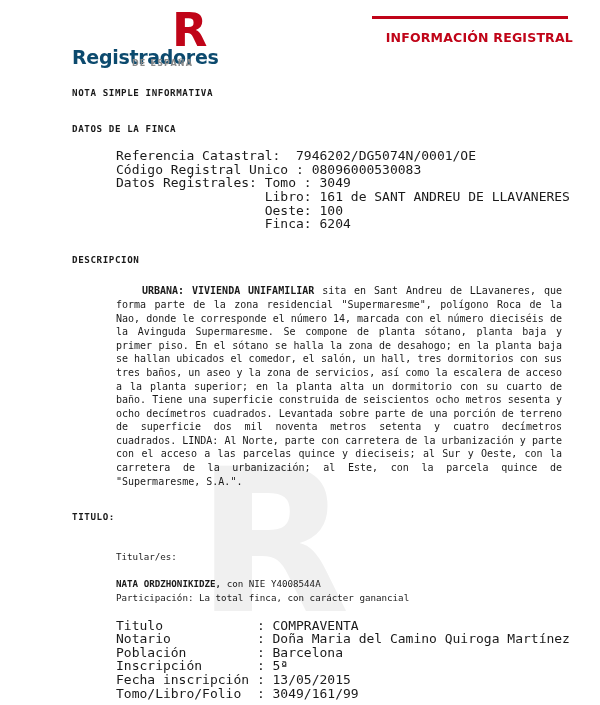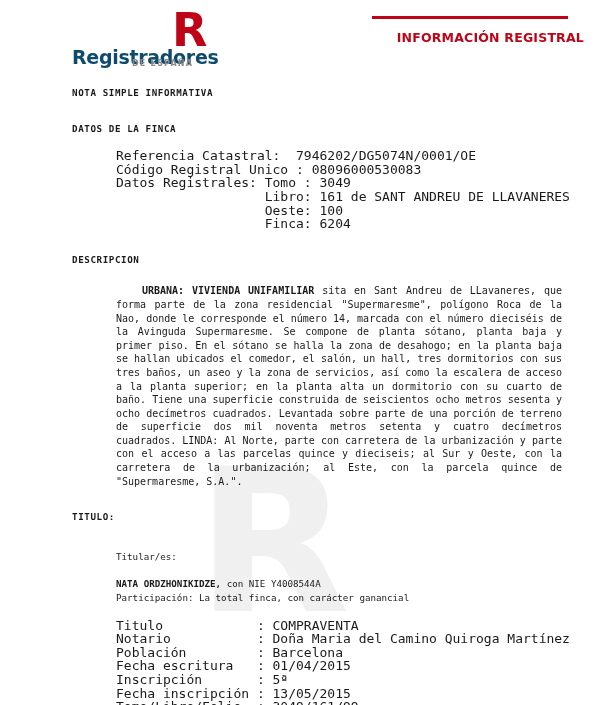--- a/index.html
+++ b/index.html
@@ -66,21 +66,21 @@
     left: 60px;
     top: 49px;
     font-family: "DejaVu Sans", sans-serif;
     font-size: 8px;
     font-weight: bold;
     color: #8a8a8a;
     letter-spacing: 1.2px;
   }
   .doc-type {
     position: absolute;
-    right: 16px;
+    right: 27px;
     top: 30px;
     font-family: "DejaVu Sans", sans-serif;
     font-size: 12.5px;
     font-weight: bold;
     color: #c00418;
     letter-spacing: 0.2px;
   }
 
   
   .watermark {
@@ -208,20 +208,19 @@
 
   <div class="owner"><b>NATA ORDZHONIKIDZE,</b><span> con NIE Y4008544A</span></div>
   <div class="owner">Participación: La total finca, con carácter ganancial</div>
 
   <div class="gap-14"></div>
 
   <div class="table-block">
     <div class="kv-row">Titulo            : COMPRAVENTA</div>
     <div class="kv-row">Notario           : Doña Maria del Camino Quiroga Martínez</div>
     <div class="kv-row">Población         : Barcelona</div>
-    <div class="kv-row">Fecha escritura   : 01/04/2015</div>
     <div class="kv-row">Inscripción       : 5ª</div>
     <div class="kv-row">Fecha inscripción : 13/05/2015</div>
     <div class="kv-row">Tomo/Libro/Folio  : 3049/161/99</div>
 
   </div>
 
 </div>
 
 </body></html>

